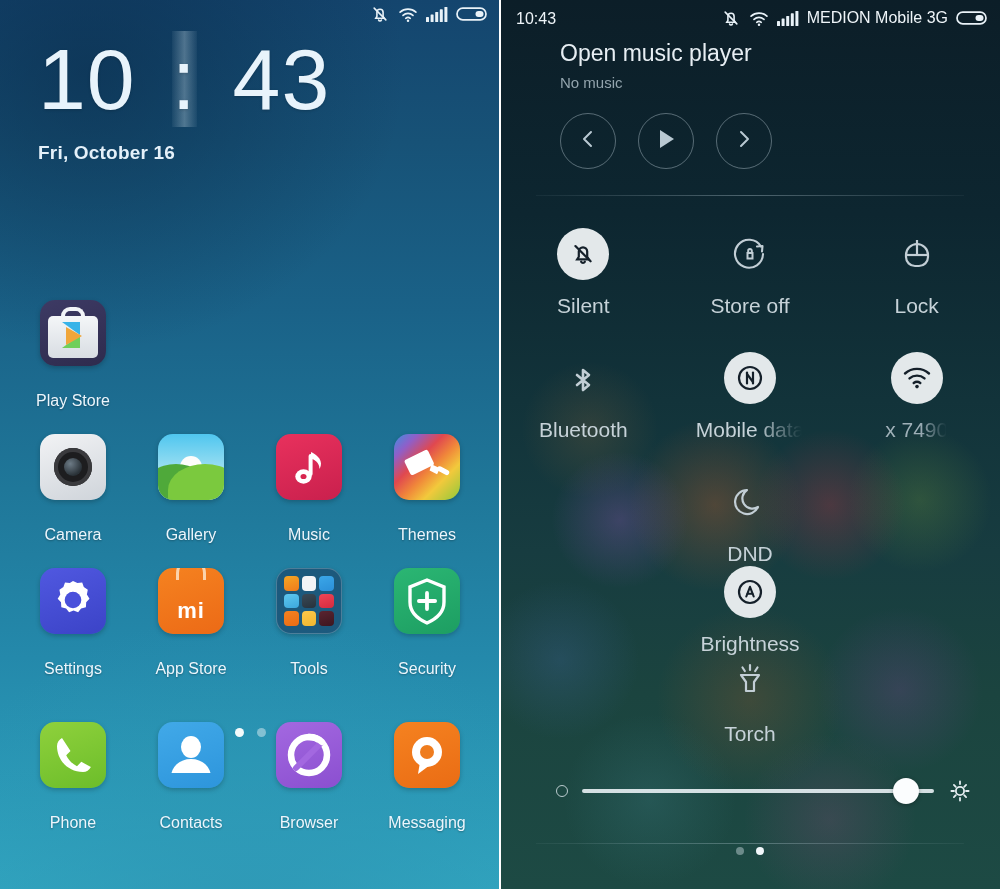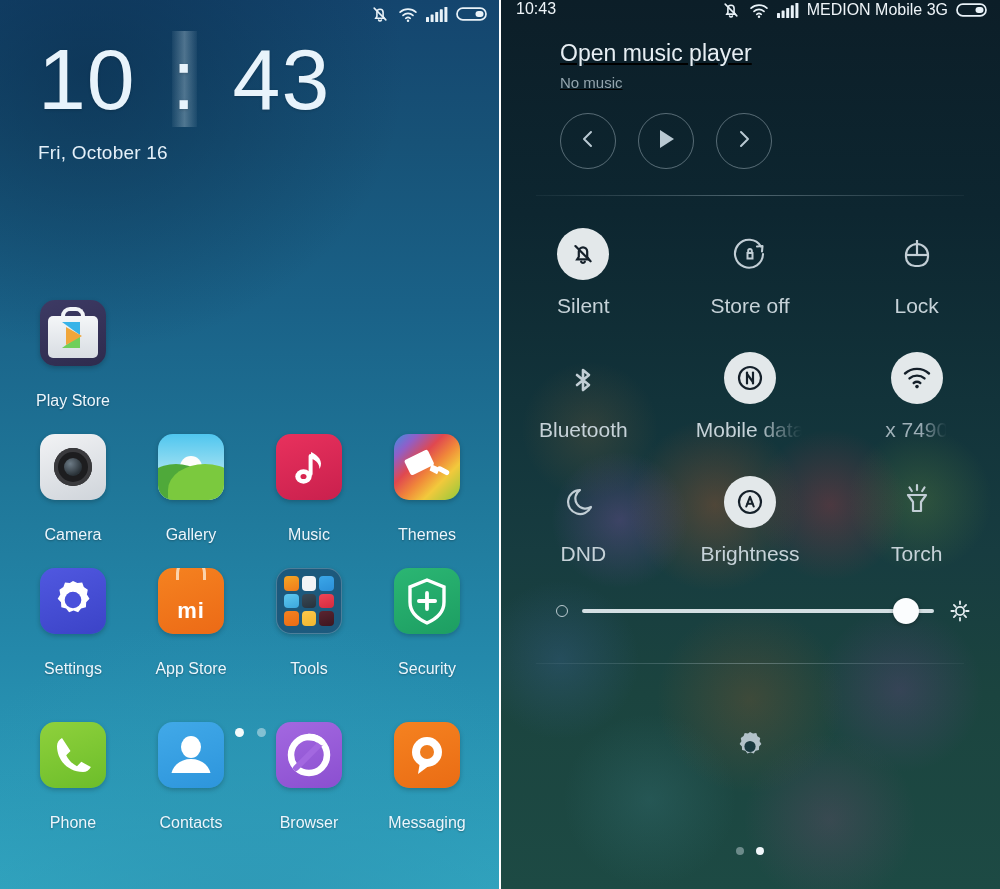--- a/index.html
+++ b/index.html
@@ -28,21 +28,21 @@
   }
   .sb-ico { display:flex; align-items:center; }
 
   .clock-wrap { position:absolute; left:38px; top:36px; z-index:5; }
   .clock {
     font-size:86px; line-height:1; letter-spacing:1px; color:#e8f3fb;
     font-weight:300; font-family:"Liberation Sans", sans-serif;
     text-shadow:0 1px 3px rgba(0,0,0,.18);
   }
   .clock .sep { font-weight:300; }
-  .datetxt { margin-top:20px; font-size:19px; color:#e4f0f9; font-weight:400; letter-spacing:.2px; }
+  .datetxt { margin-top:20px; font-size:19px; color:#e4f0f9; font-weight:700; letter-spacing:.2px; }
 
   .apps { position:absolute; left:0; right:0; top:300px; z-index:4; }
   .row { display:flex; padding:0 14px; margin-bottom:24px; }
   .cell { width:118px; display:flex; flex-direction:column; align-items:center;gap:17px; }
   .icon { width:66px; height:66px; border-radius:15px; position:relative; overflow:hidden;
           box-shadow:0 2px 5px rgba(0,0,0,.22); }
   .lbl { margin-top:9px; font-size:16px; color:#ecf6fd; text-shadow:0 1px 2px rgba(0,0,0,.3); white-space:nowrap;}
 
   
   .i-play { background:linear-gradient(160deg,#3d3a64,#2e2b4d); }
@@ -112,27 +112,27 @@
        radial-gradient(circle 105px at 330px 505px, rgba(200,55,70,.30), transparent 72%),
        radial-gradient(circle 100px at 420px 500px, rgba(120,160,60,.26), transparent 72%),
        radial-gradient(circle 110px at 60px 660px, rgba(70,110,175,.26), transparent 72%),
        radial-gradient(circle 130px at 250px 700px, rgba(185,95,40,.22), transparent 72%),
        radial-gradient(circle 115px at 400px 690px, rgba(150,70,170,.22), transparent 72%),
        radial-gradient(circle 120px at 150px 800px, rgba(70,140,150,.22), transparent 72%),
        radial-gradient(circle 120px at 330px 820px, rgba(170,80,140,.20), transparent 72%),
        radial-gradient(circle 95px at 90px 430px, rgba(180,120,60,.18), transparent 72%);
   }
 
-  .statusbar-r { position:relative; height:28px; display:flex; align-items:flex-start;
+  .statusbar-r { position:relative; height:28px; display:flex; align-items:flex-end;
                  padding:0 12px 0 16px; z-index:6; }
   .sb-time { font-size:16px; color:#eef4f8; }
   .sb-right { margin-left:auto; display:flex; align-items:center; gap:8px; }
   .carrier { font-size:16px; color:#eef4f8; }
 
-  .music { position:relative; z-index:5; padding:12px 16px 0 60px;text-decoration:underline; }
+  .music { position:relative; z-index:5; padding:12px 16px 0 60px; }
   .music .t1 { font-size:23px; color:#e7eef3; font-weight:400; }
   .music .t2 { font-size:15px; color:#93a4ad; margin-top:7px; }
   .mbtns { display:flex; gap:22px; margin-top:22px; }
   .mbtn { width:56px;height:56px;border-radius:50%;border:1.5px solid rgba(190,208,216,.42);
           display:flex;align-items:center;justify-content:center; }
 
   .sep { position:relative; z-index:5; height:1px; margin:26px 36px 0 36px;
          background:linear-gradient(90deg,rgba(200,220,230,.05),rgba(200,220,230,.34),rgba(200,220,230,.05)); }
 
   .toggles { position:relative; z-index:5; padding:32px 0 0 0; }
@@ -510,21 +510,21 @@
                   <path d="M7.5 13.4 a11.5 11.5 0 0 1 15 0"></path>
                   <path d="M11.7 18 a5.6 5.6 0 0 1 6.6 0"></path>
                 </g>
               <circle cx="15" cy="21.6" r="1.8" fill="#15202a"></circle>
               </svg>
           </div>
           <div class="tlbl dim fade">x 7490</div>
         </div>
       </div>
 
-      <div class="trow" style="margin-bottom:33px;">
+      <div class="trow" style="margin-bottom:33px;flex-direction:column;">
         <div class="tcell">
           <div class="tbtn off">
             <svg width="38" height="38" viewBox="0 0 38 38">
               <path d="M27 24 A12 12 0 1 1 16 7 A9.5 9.5 0 0 0 27 24 Z" fill="none" stroke="#c2ced5" stroke-width="2.2" stroke-linejoin="round"></path>
               </svg>
           </div>
           <div class="tlbl">DND</div>
         </div>
         <div class="tcell">
           <div class="tbtn on">

